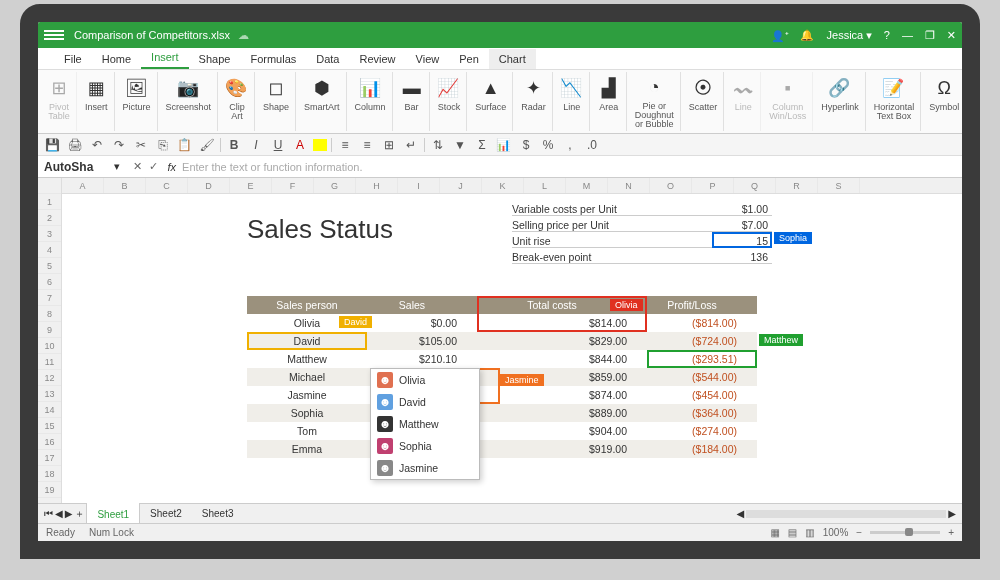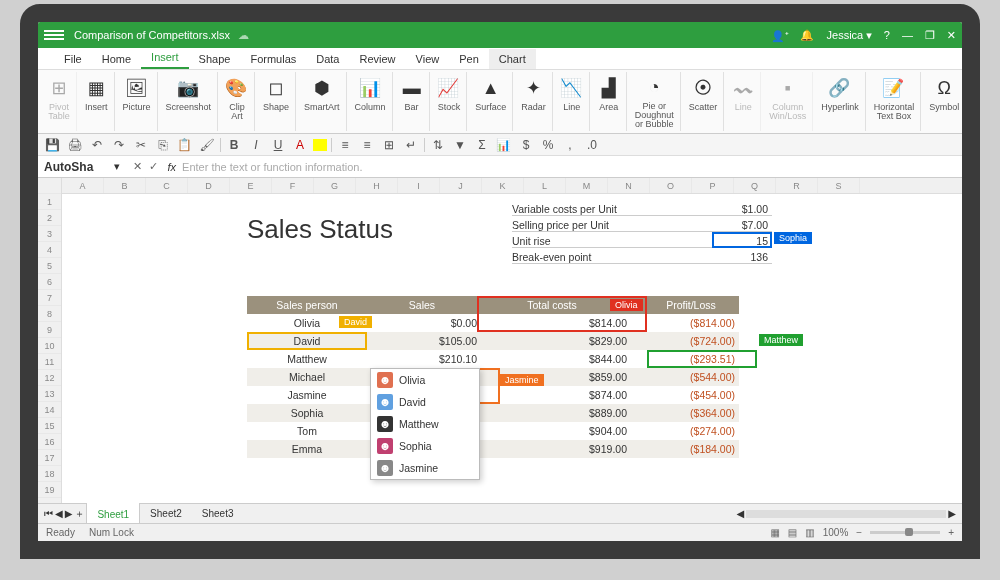--- a/index.html
+++ b/index.html
@@ -42,23 +42,23 @@
 .kv{position:absolute;left:450px;top:6px;font-size:10.5px}
 .kv .row{display:flex;height:16px;align-items:flex-end}
 .kv .k{width:160px;border-bottom:1px solid #ccc}
 .kv .v{width:100px;text-align:right;border-bottom:1px solid #ccc;padding-right:4px}
 .tbl{position:absolute;left:185px;top:102px;font-size:10.5px}
 .tbl .hd{display:flex;background:#9b917d;color:#fff;height:18px;align-items:center}
 .tbl .hd div{text-align:center}
 .tbl .tr{display:flex;height:18px;align-items:center}
 .tbl .tr.alt{background:#f0eee9}
 .c1{width:120px;text-align:center;font-weight:normal}
-.c2{width:110px;text-align:right;}
+.c2{width:110px;text-align:right;padding-right:20px}
 .c3{width:170px;text-align:right;padding-right:20px}
-.c4{width:92px;text-align:right;padding-right:4px;color:#c05020}
+.c4{width:110px;text-align:right;padding-right:20px;color:#c05020}
 .sel{position:absolute;border:2px solid}
 .sel.blue{border-color:#0066e0}
 .sel.yellow{border-color:#f0b000}
 .sel.red{border-color:#e03020}
 .sel.orange{border-color:#f07020}
 .sel.green{border-color:#20a030}
 .tag{position:absolute;color:#fff;font-size:9px;padding:1px 5px}
 .tag.blue{background:#0066e0}
 .tag.yellow{background:#f0b000}
 .tag.red{background:#e03020}

